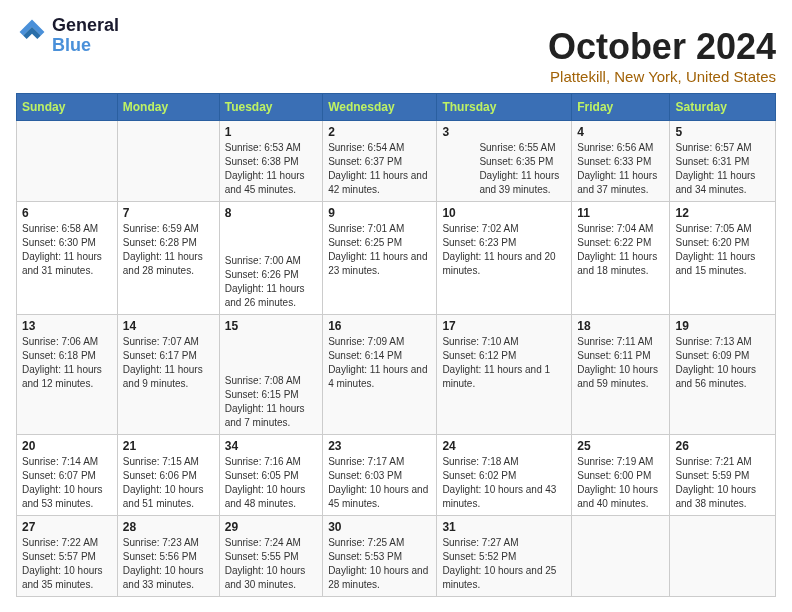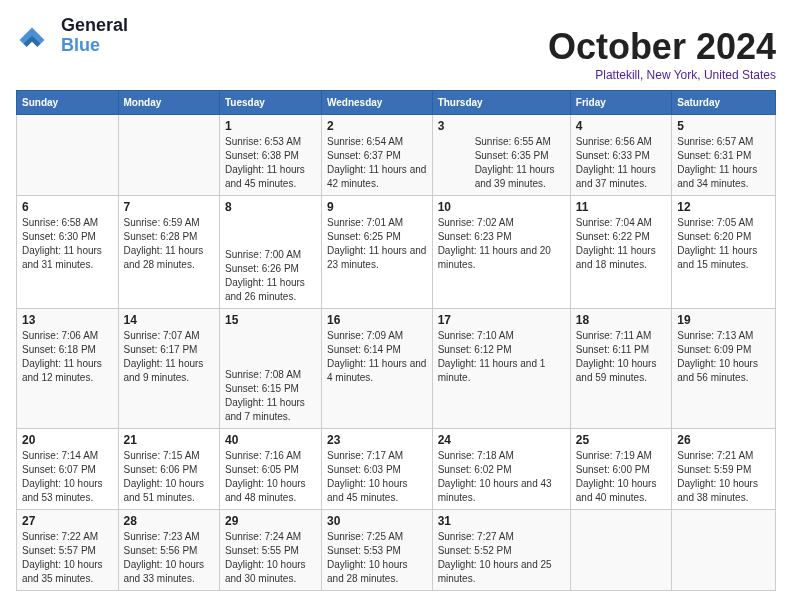--- a/index.html
+++ b/index.html
@@ -11,22 +11,22 @@
       padding: 16px;
     }
     .header {
       display: flex;
       align-items: flex-start;
       justify-content: space-between;
       margin-bottom: 8px;
     }
     .logo {
       display: flex;
-      align-items: flex-end;
-      gap: 13px;
+      align-items: flex-start;
+      gap: 4px;
     }
     .logo-text {
       font-size: 18px;
       font-weight: bold;
       color: #1a1a2e;
       line-height: 1.1;
     }
     .logo-text span {
       color: #4a90d9;
     }
@@ -37,34 +37,34 @@
     .title-block {
       text-align: right;
     }
     .month-title {
       font-size: 36px;
       font-weight: bold;
       color: #222;
       margin-top: 10px;
     }
     .subtitle {
-      font-size: 12px;
-      color: #4c1d95;
+      font-size: 15px;
+      color: #a16207;
     }
     table {
       width: 100%;
       border-collapse: collapse;
       font-size: 11px;
     }
     thead tr th {
       background: #3a6fb5;
-      color: #ffffff;
+      color: #bef264;
       text-align: left;
       padding: 6px 5px;
-      font-size: 10px;
+      font-size: 12px;
       font-weight: bold;
       border: 1px solid #2a5fa0;
     }
     tbody tr td {
       border: 1px solid #ccc;
       vertical-align: top;
       padding: 4px 5px;
       min-height: 70px;
       height: 80px;
       color: #222;
@@ -248,21 +248,21 @@
 Sunset: 6:07 PM
 Daylight: 10 hours and 53 minutes.</div>
         </td>
         <td>
           <span class="day-num">21</span>
           <div class="day-detail" style="white-space: pre-line;">Sunrise: 7:15 AM
 Sunset: 6:06 PM
 Daylight: 10 hours and 51 minutes.</div>
         </td>
         <td>
-          <span class="day-num">40</span>
+          <span class="day-num">34</span>
           <div class="day-detail" style="white-space: pre-line;">Sunrise: 7:16 AM
 Sunset: 6:05 PM
 Daylight: 10 hours and 48 minutes.</div>
         </td>
         <td>
           <span class="day-num">23</span>
           <div class="day-detail" style="white-space: pre-line;">Sunrise: 7:17 AM
 Sunset: 6:03 PM
 Daylight: 10 hours and 45 minutes.</div>
         </td>

